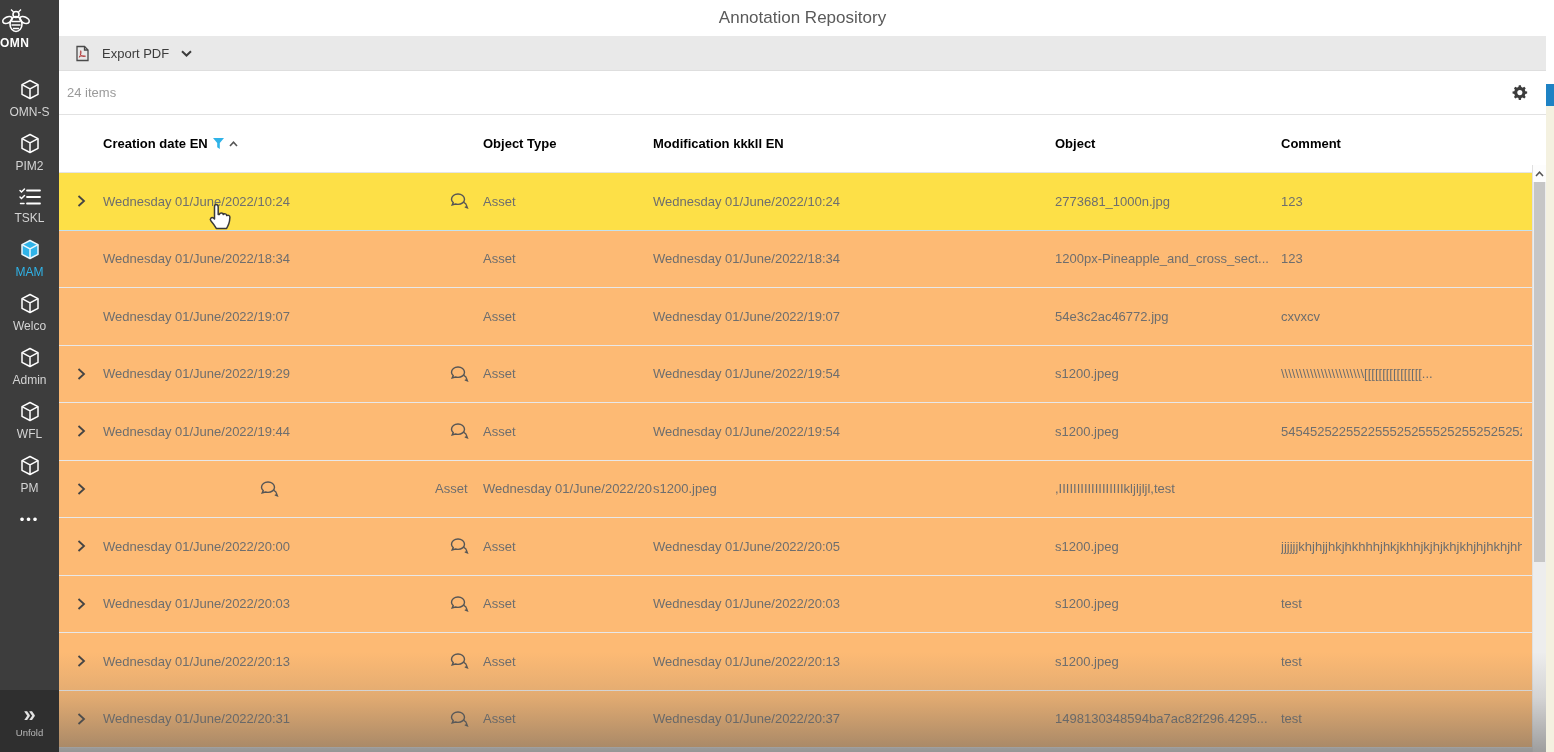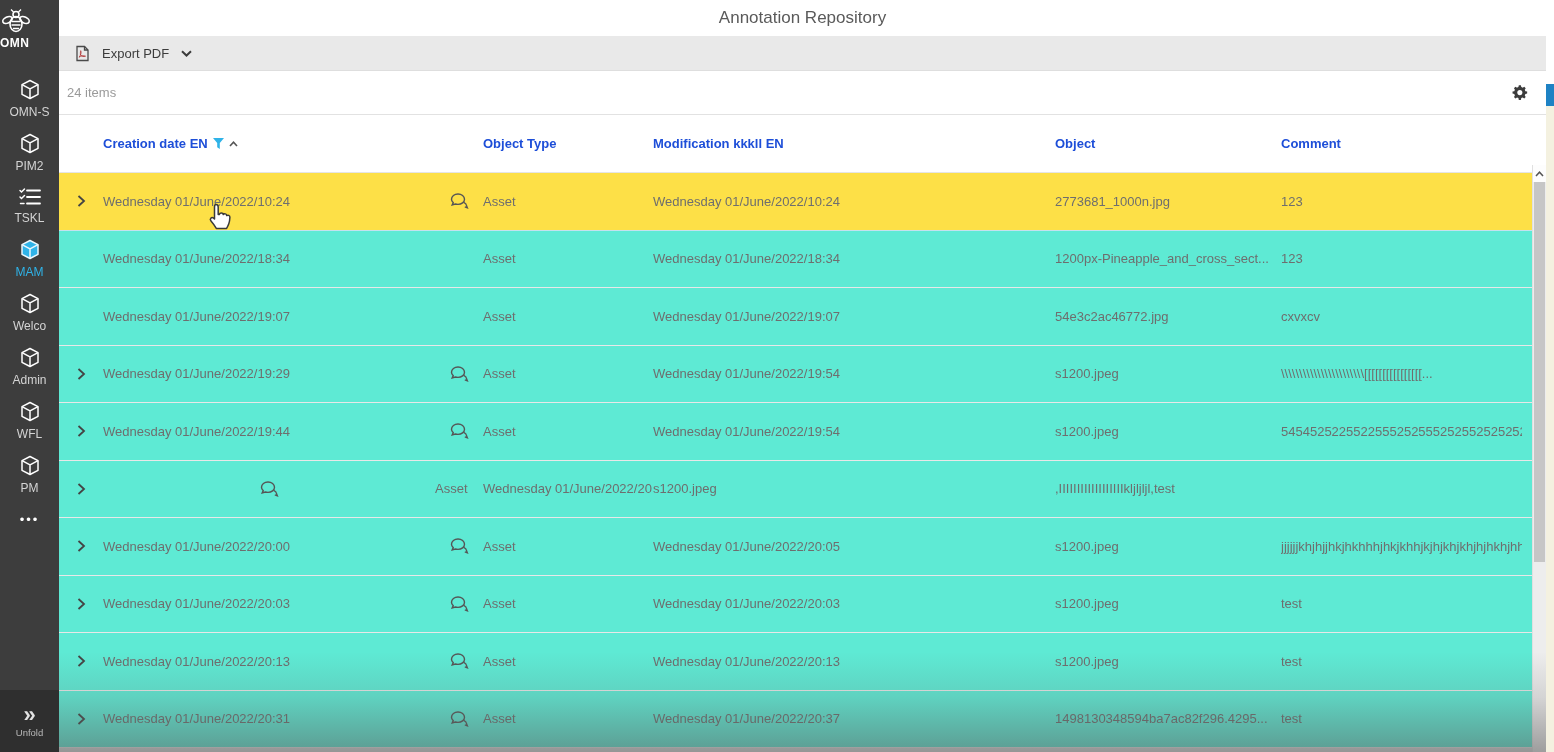--- a/index.html
+++ b/index.html
@@ -34,24 +34,24 @@
   .itemsbar { height:44px; background:#fff; border-bottom:1px solid #e2e2e2;
               display:flex; align-items:center; padding:0 18px 0 8px; }
   .itemsbar .count { font-size:13px; color:#9a9a9a; }
   .itemsbar .spacer { flex:1; }
   .gear { cursor:pointer; display:flex; align-items:center; }
 
   
   .grid-cols { display:grid; grid-template-columns:44px 332px 48px 170px 402px 226px auto;
                align-items:center; }
   .thead { height:58px; background:#fff; border-bottom:1px solid #e5e5e5; padding-right:24px; }
-  .th { font-size:13px; font-weight:bold; color:#1d4ed8; white-space:nowrap; cursor:pointer; }
+  .th { font-size:13px; font-weight:bold; color:#000000; white-space:nowrap; cursor:pointer; }
   .th-creation { display:flex; align-items:center; gap:5px; }
   .tbody { position:relative; }
-  .row { height:57.5px; border-bottom:1px solid #e8e8e8; background:#5eead4; cursor:pointer; padding-right:24px; }
+  .row { height:57.5px; border-bottom:1px solid #e8e8e8; background:#fdba74; cursor:pointer; padding-right:24px; }
   .row.highlighted { background:#fde047; border-bottom-color:#c3e2ef; }
   .cell { font-size:13px; color:#6e6e6e; white-space:nowrap; overflow:hidden; }
   .cell.center { justify-self:center; }
   .expander { justify-self:center; display:flex; align-items:center; }
   .stub-row { height:12px; background:#dcdcdc; }
 
   
   .v-scroll { position:absolute; right:8px; top:165px; bottom:0; width:14px;
               background:#ededed; border-left:1px solid #e0e0e0; z-index:8; }
   .v-scroll .up-btn { height:17px; background:#fdfdfd; display:flex; align-items:center; justify-content:center; cursor:pointer; }

